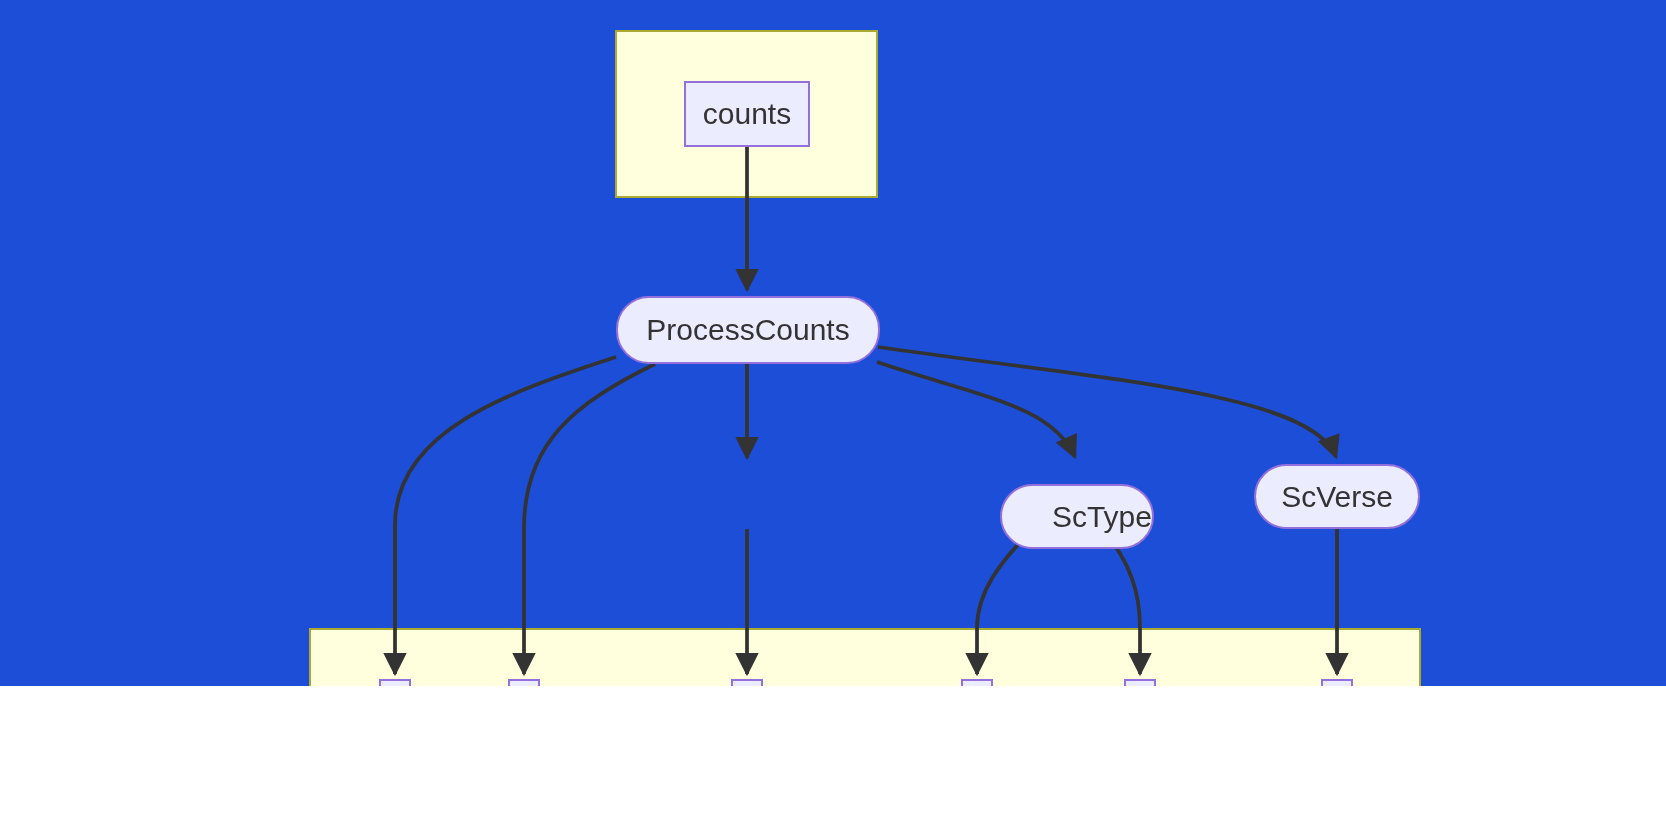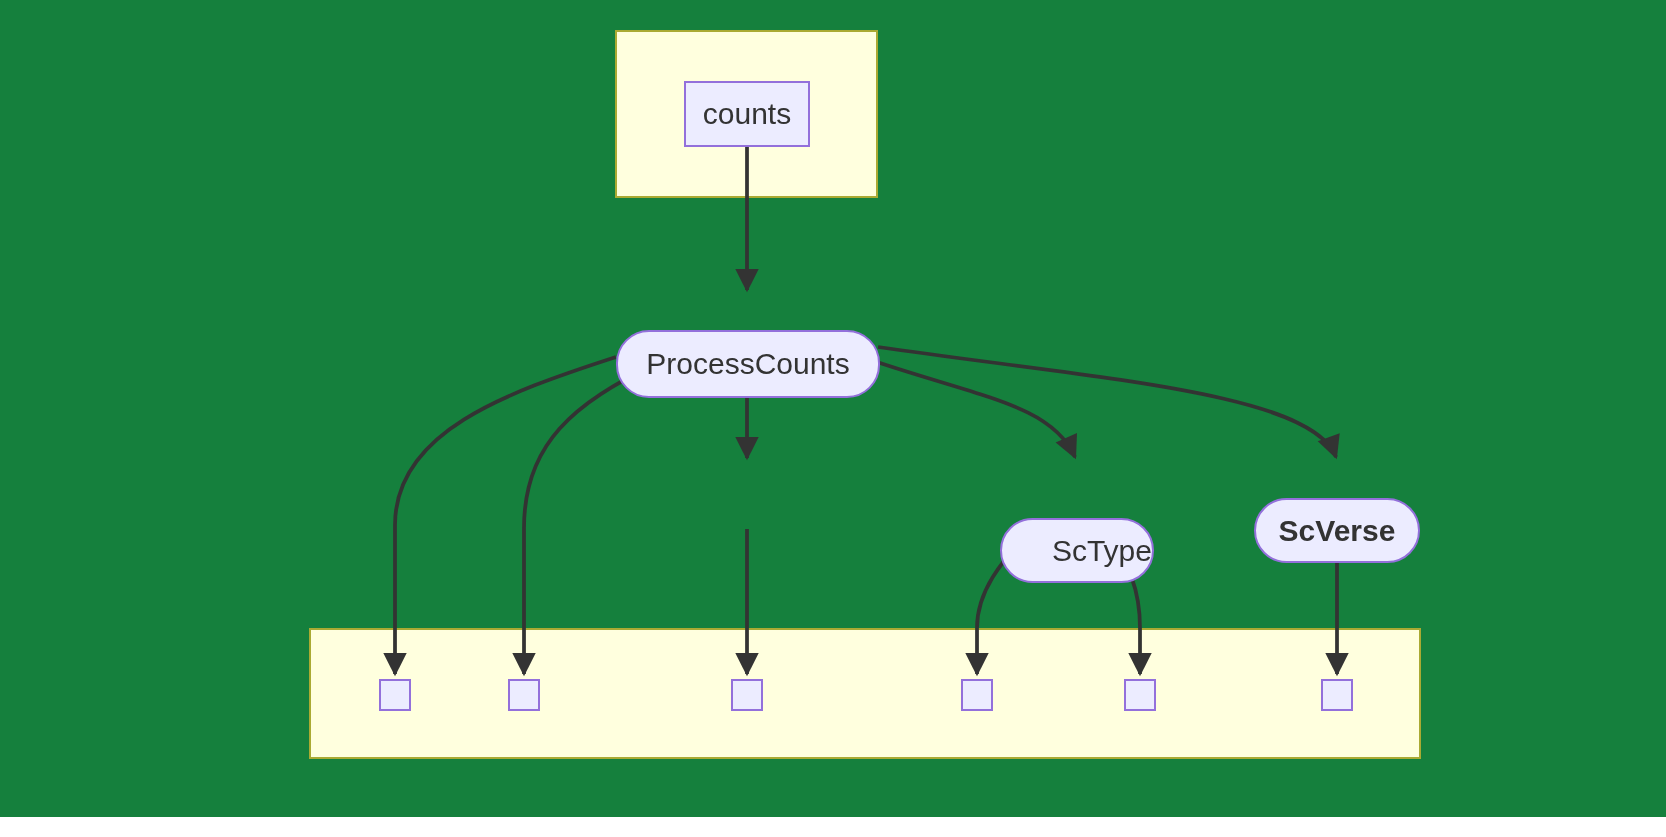--- a/index.html
+++ b/index.html
@@ -1,19 +1,19 @@
 <!DOCTYPE html>
 <html><head>
 <meta charset="utf-8">
 <style>
   html,body{margin:0;padding:0;background:#ffffff;}
   .canvas{
     position:relative;
-    width:1666px;height:817px;
-    background:#15803d;
+    width:1666px;height:686px;
+    background:#1d4ed8;
     font-family:"Liberation Sans", sans-serif;
     color:#333333;
     overflow:hidden;
   }
   .cluster{
     position:absolute;
     background:#ffffde;
     border:2.5px solid #aaaa33;
     box-sizing:border-box;
   }
@@ -23,26 +23,26 @@
   .node{
     position:absolute;
     background:#ececff;
     border:2px solid #9370db;
     box-sizing:border-box;
     display:flex;align-items:center;justify-content:center;
     font-size:30px;line-height:1;color:#333333;
     white-space:nowrap;
   }
   .node.rect{border-radius:0;border-width:2.5px;}
-  .node.stadium{border-radius:33px;margin-top:34px;}
+  .node.stadium{border-radius:33px;}
   #node-counts{left:684px;top:81px;width:126px;height:66px;}
   #node-processcounts{left:616px;top:296px;width:264px;height:68px;}
   #node-manualannotation{left:595px;top:464px;width:304px;height:65px;}
   #node-sctype{left:1000px;top:484px;width:154px;height:65px;justify-content:flex-end;}
-  #node-scverse{left:1254px;top:464px;width:166px;height:65px;font-weight:bold;}
+  #node-scverse{left:1254px;top:464px;width:166px;height:65px;}
   .outsq{
     position:absolute;top:679px;width:32px;height:32px;
     background:#ececff;border:2.5px solid #9370db;box-sizing:border-box;
   }
   #sq1{left:379px;} #sq2{left:508px;} #sq3{left:731px;}
   #sq4{left:961px;} #sq5{left:1124px;} #sq6{left:1321px;}
 </style>
 </head>
 <body>
 

